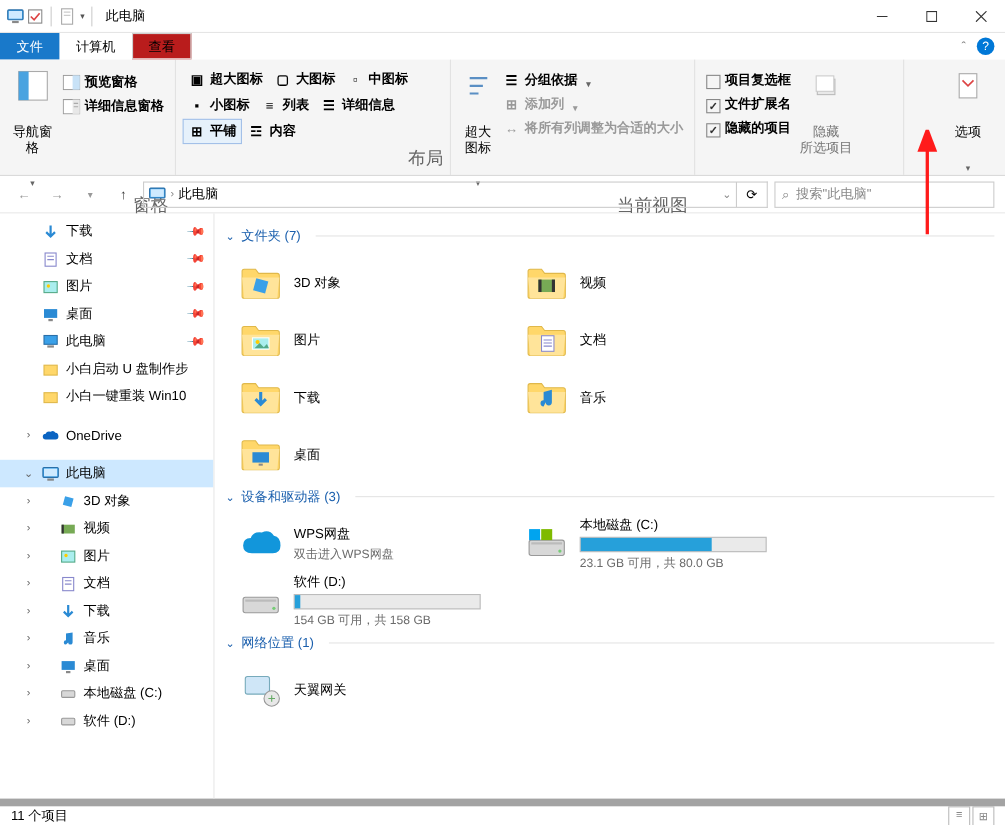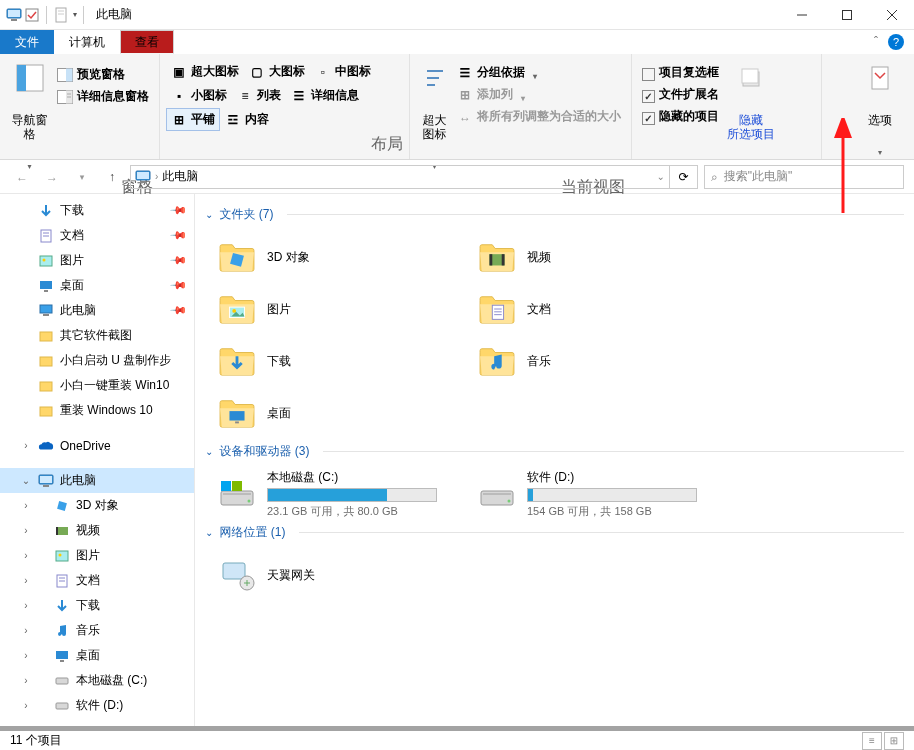--- a/index.html
+++ b/index.html
@@ -65,21 +65,21 @@
 .items-grid { display: flex; flex-wrap: wrap; gap: 0 20px; margin-left: 8px; }
 .item { width: 240px; display: flex; align-items: center; gap: 10px; padding: 4px; height: 52px; }
 .item .thumb { width: 40px; height: 40px; display: flex; align-items: center; justify-content: center; }
 .item .info { display: flex; flex-direction: column; gap: 2px; }
 .item .info .sub { color: #6b6b6b; font-size: 11px; }
 .folder-svg { width: 38px; height: 32px; }
 .drive-bar { width: 170px; height: 14px; border: 1px solid #bcbcbc; background: #eaeaea; position: relative; }
 .drive-bar .fill { position: absolute; left: 0; top: 0; bottom: 0; background: #26a0da; }
 
 
-.statusbar { height: 24px; border-top: 5px solid #a3a3a3; display: flex; align-items: center; padding: 0 10px; }
+.statusbar { height: 24px; border-top: 7px solid #a3a3a3; display: flex; align-items: center; padding: 0 10px; }
 .statusbar .view-toggles { margin-left: auto; display: flex; gap: 2px; }
 .vt { width: 20px; height: 18px; border: 1px solid #bbb; display: flex; align-items: center; justify-content: center; font-size: 10px; color: #888; }
 
 
 .red-arrow { position: absolute; pointer-events: none; }
 
 
 svg { display: block; }
 </style>
 </head>
@@ -268,21 +268,21 @@
           </div>
         <div class="small-row">
             <span class="chk">✓</span>
             <span>文件扩展名</span>
           </div>
         <div class="small-row">
             <span class="chk">✓</span>
             <span>隐藏的项目</span>
           </div>
       </div>
-      <div class="big-btn" style="color:#1d4ed8">
+      <div class="big-btn" style="color:#737373">
         <span class="ic">
             <svg width="24" height="24">
               <rect x="4" y="6" width="16" height="14" fill="#e8e8e8" stroke="#bbb"></rect>
               <rect x="3" y="3" width="16" height="14" fill="#fff" stroke="#ccc"></rect>
             </svg>
           </span>
         <span class="lbl"><span>隐藏</span><br><span>所选项目</span></span>
       </div>
     </div>
   </div>
@@ -381,48 +381,30 @@
           </span>
       <span>此电脑</span>
       <span class="pin">📌</span>
     </div>
         <div class="side-item">
       <span class="side-ic">
             <svg width="16" height="16" viewBox="0 0 16 16">
               <rect x="2" y="4" width="12" height="9" fill="#ffd76a" stroke="#e0b84a"></rect>
             </svg>
           </span>
-      <span>其它软件截图</span>
+      <span>小白启动 U 盘制作步</span>
 
     </div>
         <div class="side-item">
       <span class="side-ic">
             <svg width="16" height="16" viewBox="0 0 16 16">
               <rect x="2" y="4" width="12" height="9" fill="#ffd76a" stroke="#e0b84a"></rect>
             </svg>
           </span>
-      <span>小白启动 U 盘制作步</span>
-
-    </div>
-        <div class="side-item">
-      <span class="side-ic">
-            <svg width="16" height="16" viewBox="0 0 16 16">
-              <rect x="2" y="4" width="12" height="9" fill="#ffd76a" stroke="#e0b84a"></rect>
-            </svg>
-          </span>
       <span>小白一键重装 Win10</span>
-
-    </div>
-        <div class="side-item">
-      <span class="side-ic">
-            <svg width="16" height="16" viewBox="0 0 16 16">
-              <rect x="2" y="4" width="12" height="9" fill="#ffd76a" stroke="#e0b84a"></rect>
-            </svg>
-          </span>
-      <span>重装 Windows 10</span>
 
     </div>
       </div>
     <div class="side-gap"></div>
     <div class="side-item" style="padding-left:38px">
       <span class="side-caret">›</span>
       <span class="side-ic">
           <svg width="18" height="12" viewBox="0 0 18 12">
             <path d="M4 10 Q1 10 1 7 Q1 4 4 4 Q5 1 9 2 Q12 0 14 3 Q17 3 17 7 Q17 10 14 10 Z" fill="#0a64c2"></path>
           </svg>
@@ -631,20 +613,31 @@
           </span>
     </div>
       </div>
 
     <div class="group-header">
       <span class="caret">⌄</span>
       <span>设备和驱动器 (3)</span>
       <span class="line"></span>
     </div>
     <div class="items-grid" id="drives-grid">
+        <div class="item">
+      <span class="thumb">
+            <svg width="40" height="30" viewBox="0 0 40 30">
+              <path d="M12 24 Q4 24 4 17 Q4 10 11 10 Q13 4 21 5 Q28 2 32 8 Q38 9 38 17 Q38 24 31 24 Z" fill="#1296db"></path>
+            </svg>
+          </span>
+      <span class="info">
+            <span>WPS网盘</span>
+            <span class="sub">双击进入WPS网盘</span>
+          </span>
+    </div>
         <div class="item">
       <span class="thumb">
             <svg width="40" height="34" viewBox="0 0 40 34">
               <rect x="4" y="14" width="32" height="14" rx="2" fill="#d8d8d8" stroke="#999"></rect>
               <rect x="6" y="16" width="28" height="2" fill="#bbb"></rect>
               <circle cx="32" cy="24" r="1.5" fill="#7c7"></circle>
               <rect x="4" y="4" width="10" height="10" fill="#00a4ef"></rect>
               <rect x="15" y="4" width="10" height="10" fill="#7fba00"></rect>
             </svg>
           </span>

